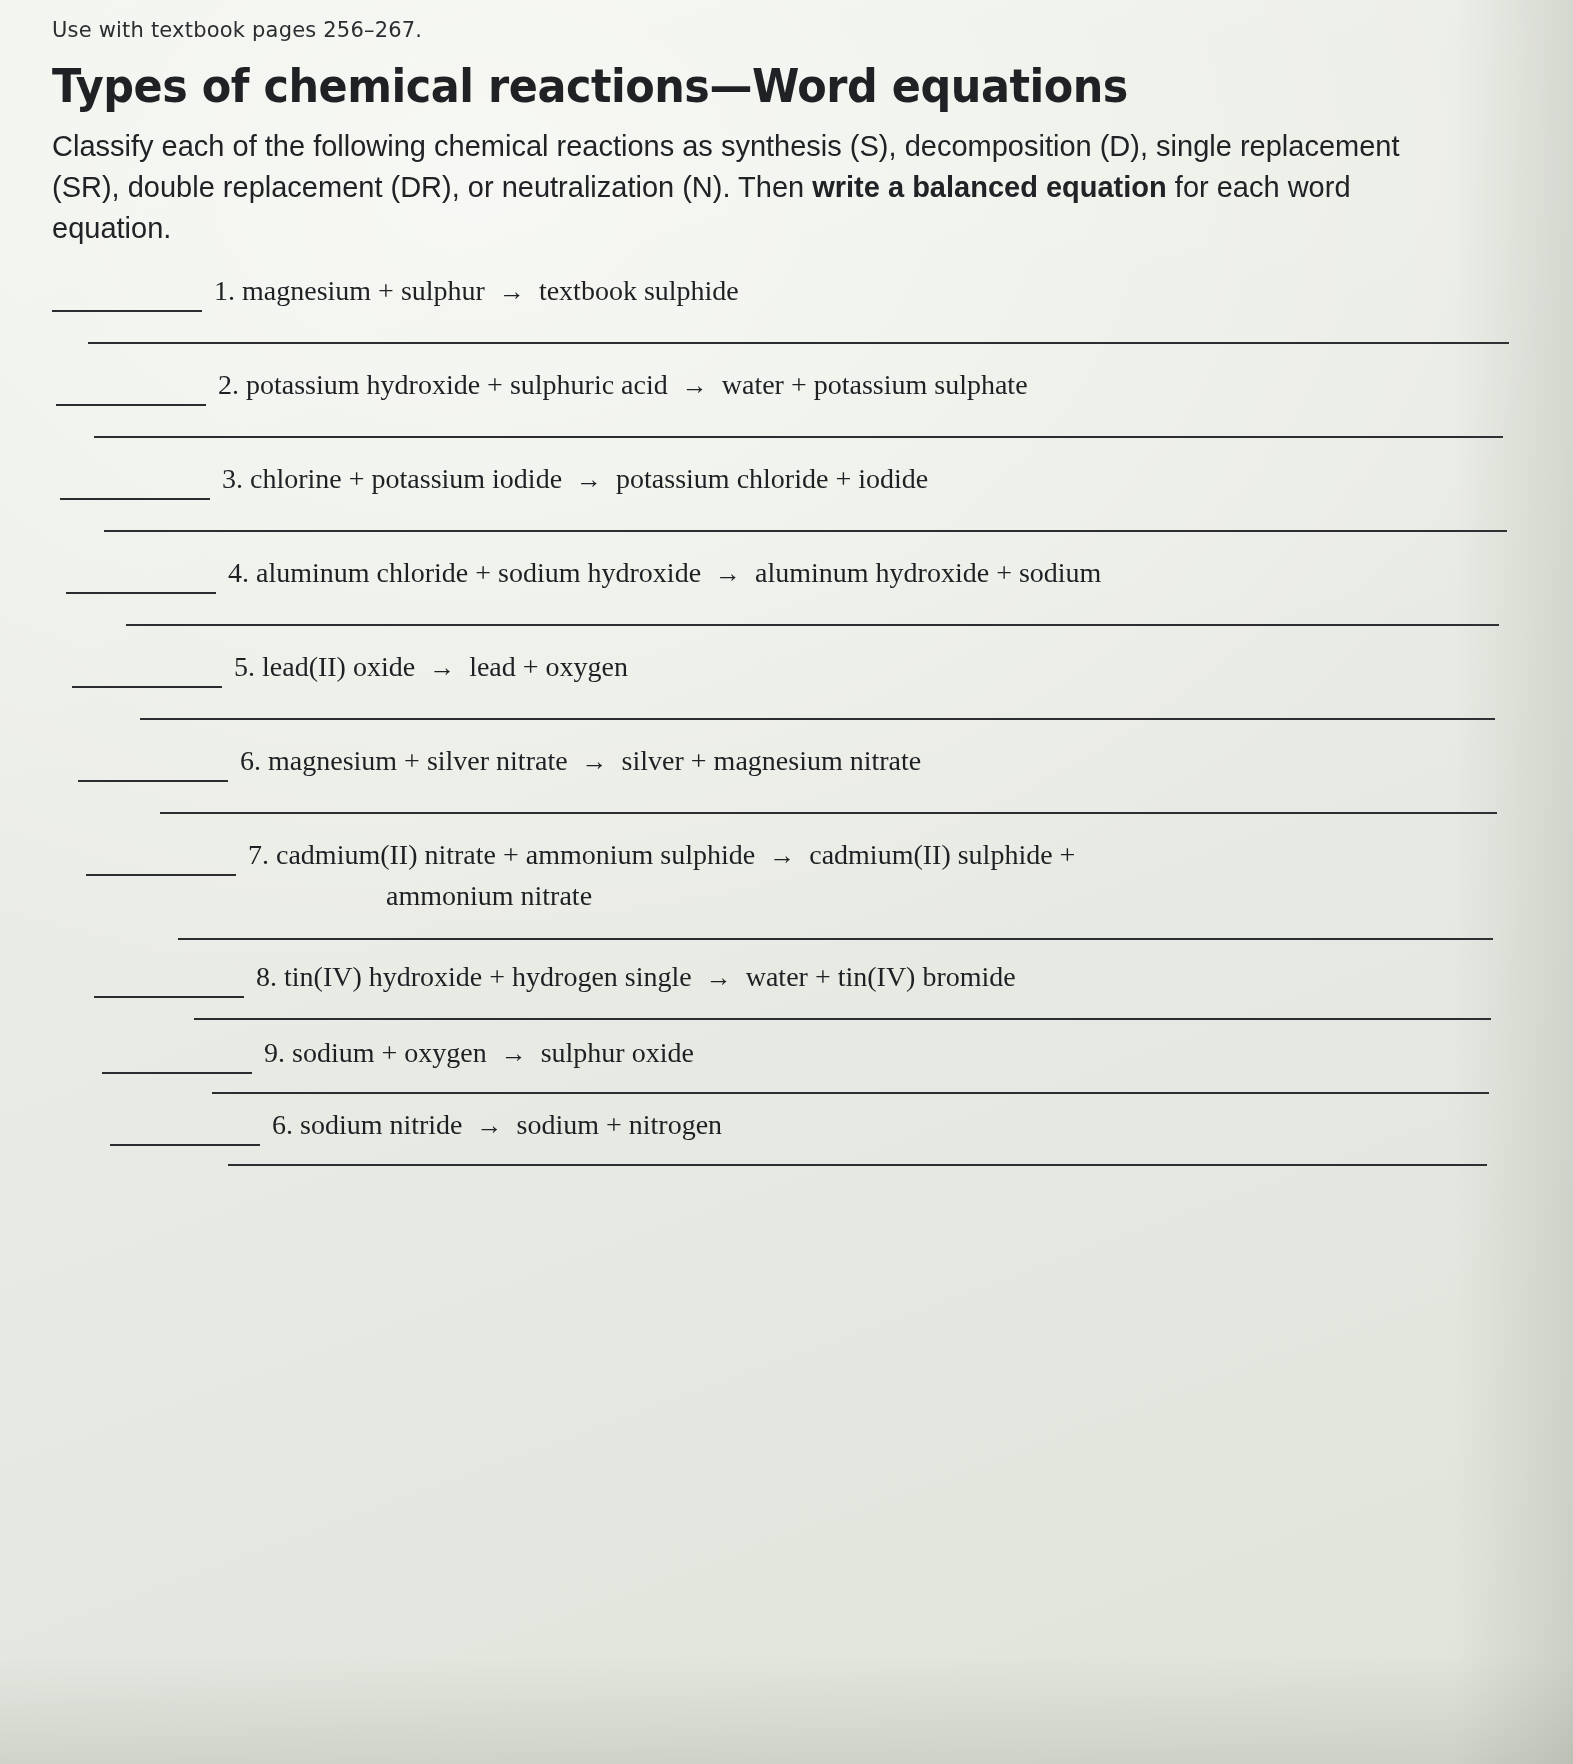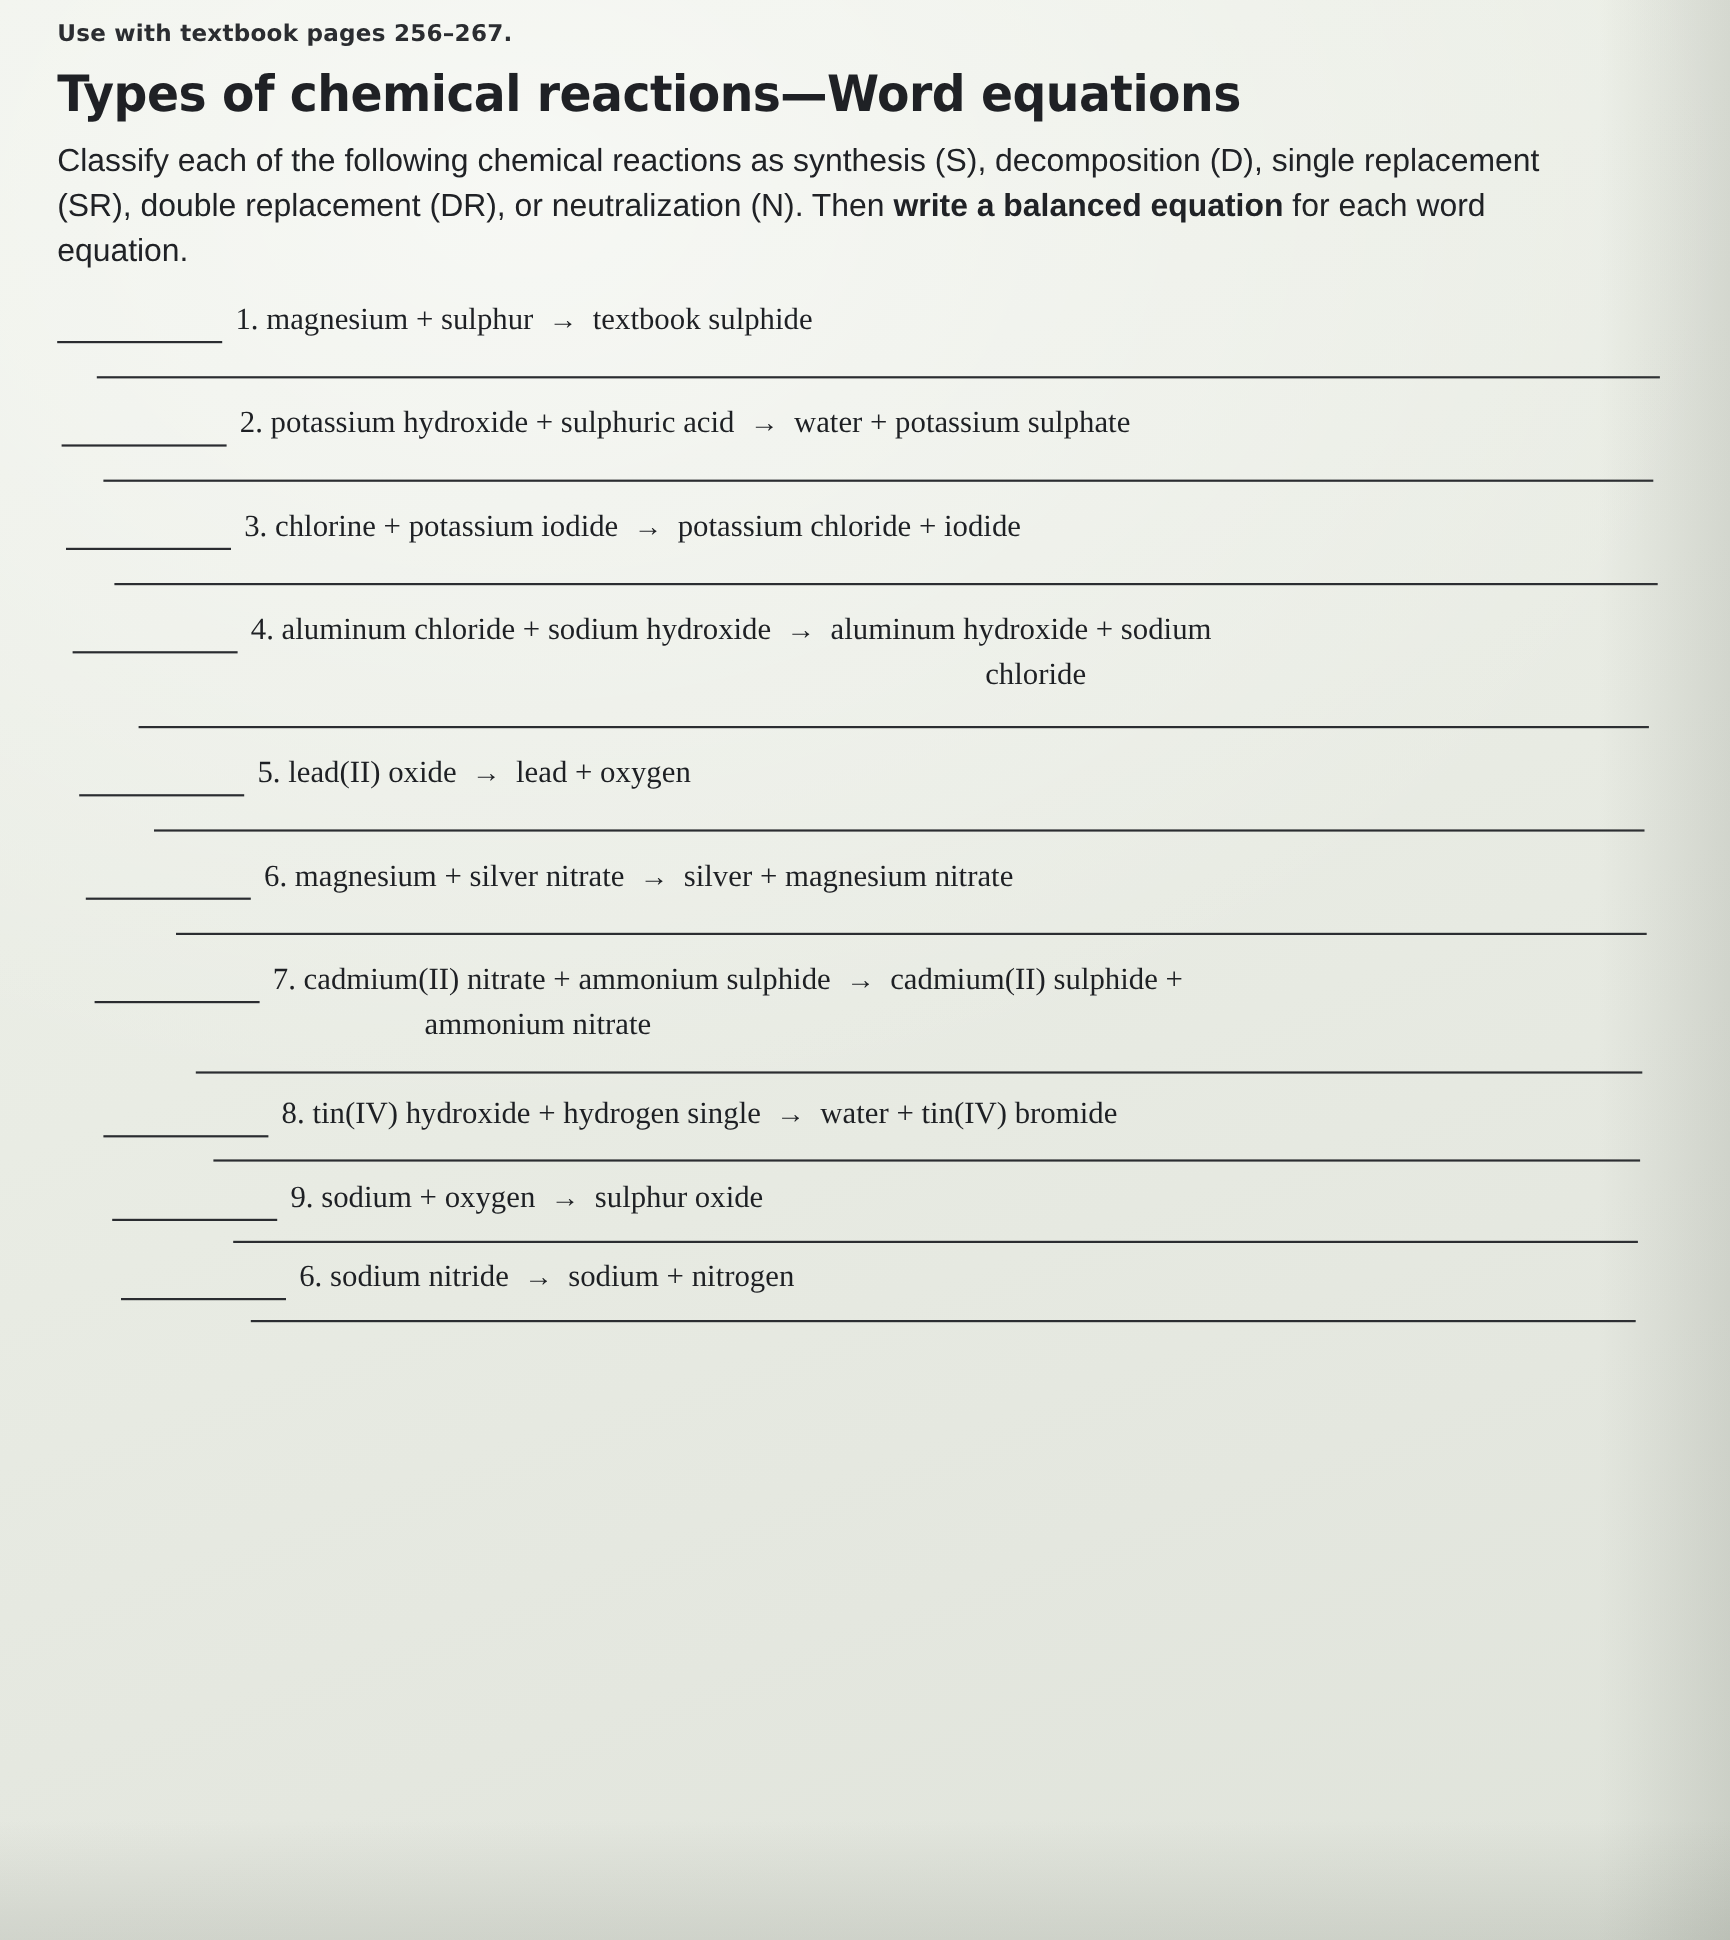--- a/index.html
+++ b/index.html
@@ -36,21 +36,21 @@
     pointer-events: none;
   }
 
   .content {
     position: relative;
     padding: 10px 56px 0 52px;
   }
 
   .textbook-note {
     font-family: "DejaVu Sans", sans-serif;
-    font-weight: bold;
+    font-weight: normal;
     font-size: 21px;
     letter-spacing: 0.2px;
     color: #2b2d31;
     margin: 8px 0 18px 0;
   }
 
   .title {
     font-family: "DejaVu Sans", sans-serif;
     font-weight: bold;
     font-size: 43px;
@@ -205,21 +205,20 @@
       <div class="item i4">
         <div class="item-line">
           <span class="blank"></span>
           <span class="item-text">
             <span>4.</span>
             <span>aluminum chloride + sodium hydroxide</span>
             <span class="arrow">→</span>
             <span>aluminum hydroxide + sodium</span>
           </span>
         </div>
-        <div class="item-cont">chloride</div>
         <div class="answer-rule"></div>
       </div>
 
       <div class="item i5">
         <div class="item-line">
           <span class="blank"></span>
           <span class="item-text">
             <span>5.</span>
             <span>lead(II) oxide</span>
             <span class="arrow">→</span>

